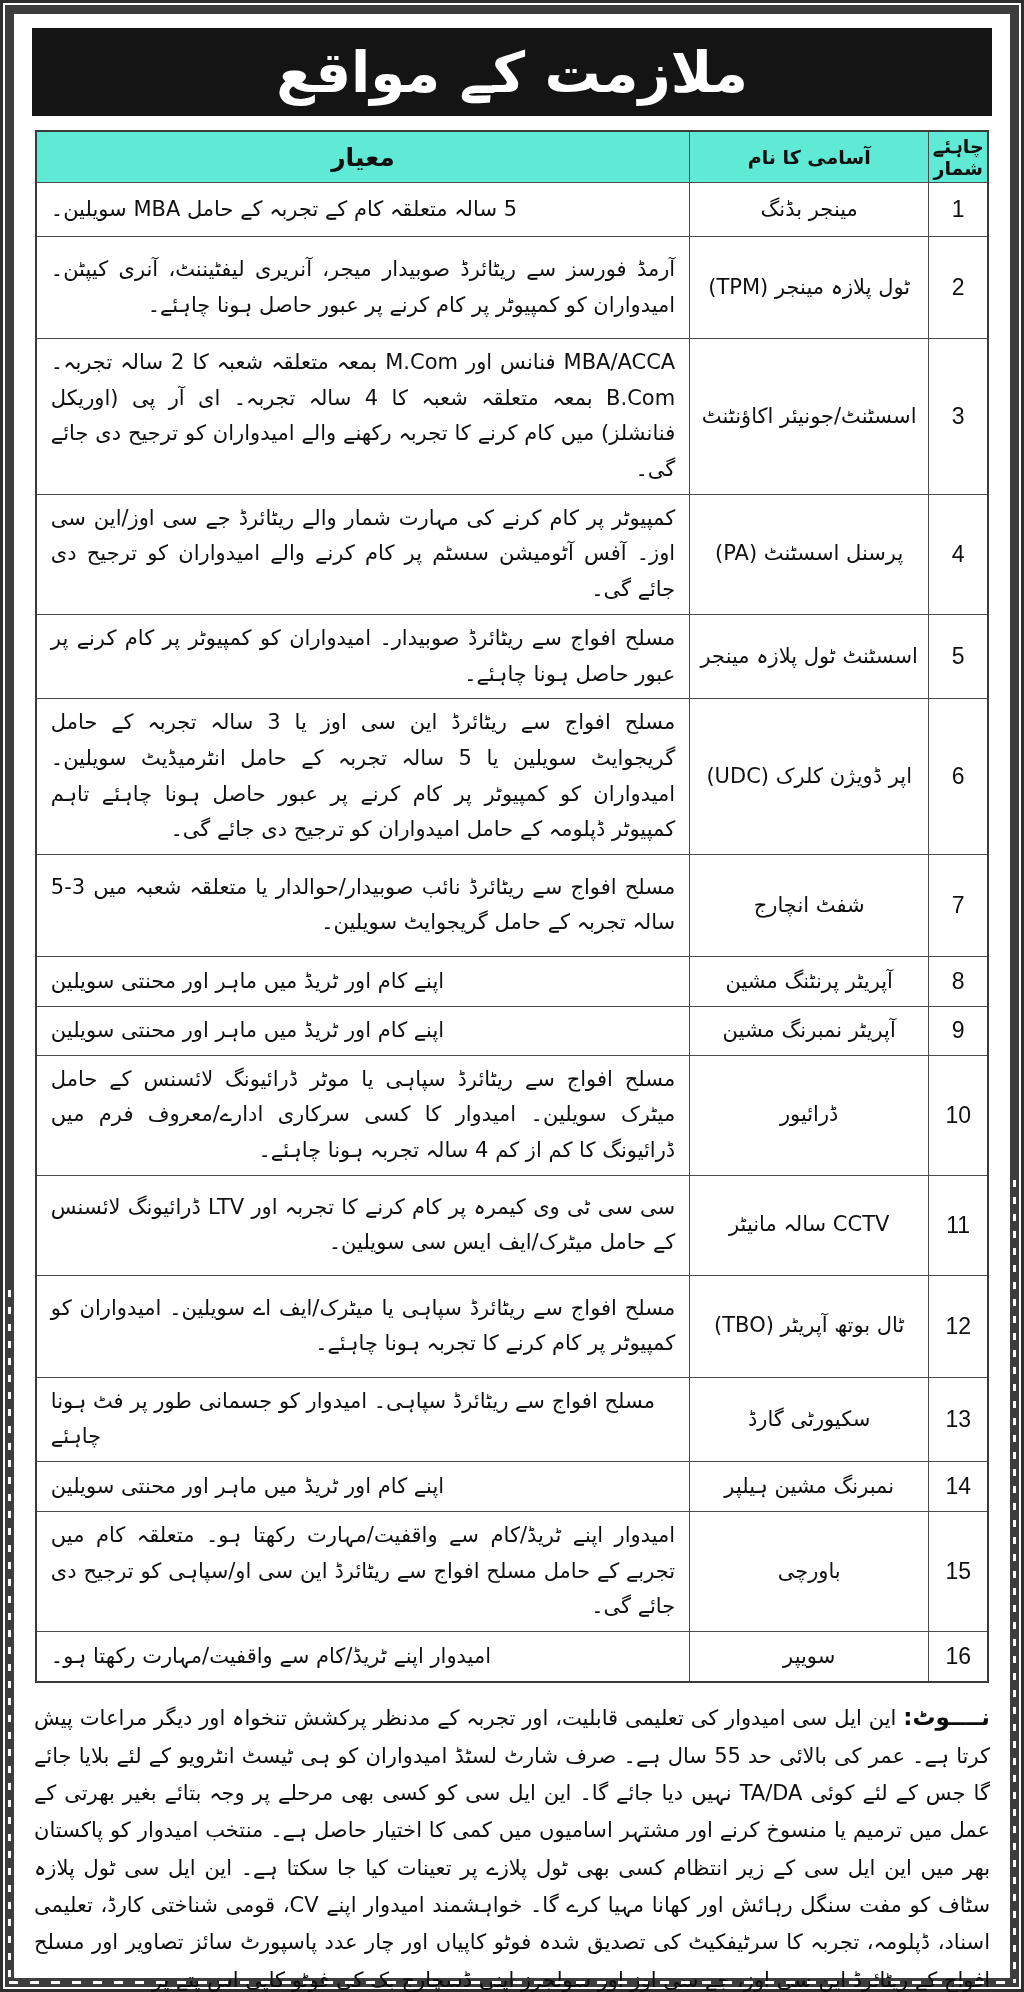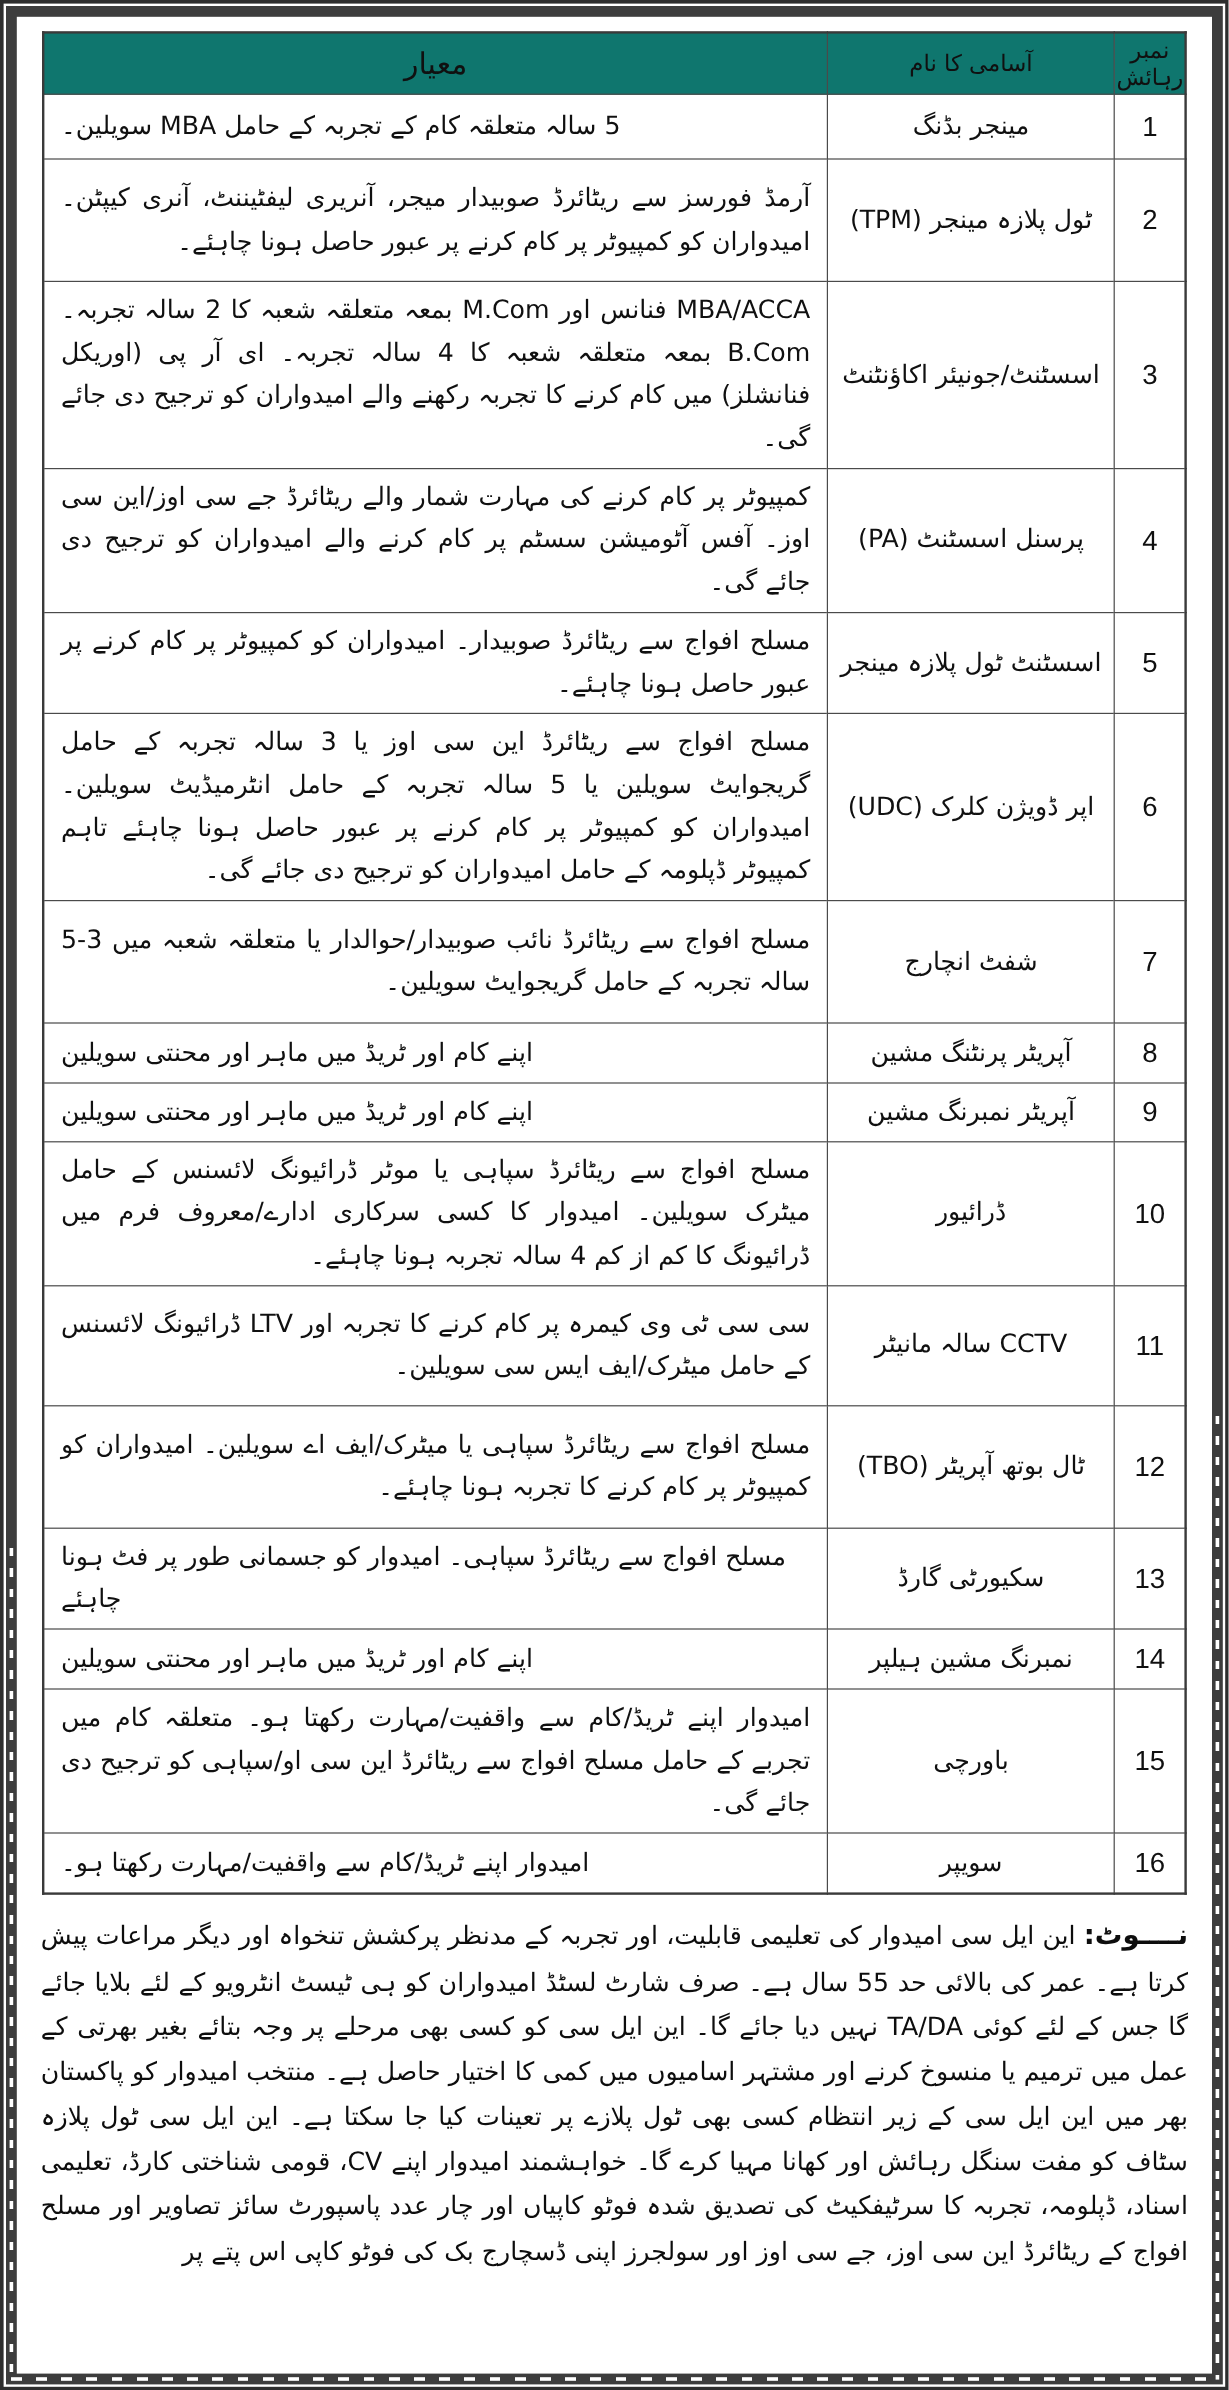--- a/index.html
+++ b/index.html
@@ -20,21 +20,21 @@
   
   .title-banner{background:#141414;height:88px;margin:2px 2px 14px 2px;
     display:flex;align-items:center;justify-content:center;}
   .title-banner span{color:#ffffff;font-size:56px;font-weight:bold;letter-spacing:1px;}
   
   .intro{font-size:23px;line-height:1.8;color:#111;text-align:justify;margin:0 4px 12px 4px;}
   
   table.jobs{width:99%;margin:0 auto;border-collapse:collapse;direction:rtl;
     border:2.5px solid #3a3a3a;}
   table.jobs th,table.jobs td{border:1.5px solid #4a4a4a;vertical-align:middle;color:#101010;}
-  thead th{background:#0f766e;height:48px;font-weight:normal;}
+  thead th{background:#5eead4;height:48px;font-weight:bold;}
   .h-serial{font-size:19px;width:56px;}
   .h-post{font-size:19px;width:236px;}
   .h-criteria{font-size:25px;}
   .col-serial{text-align:center;font-size:23px;font-family:"Liberation Sans","DejaVu Sans",sans-serif;}
   .col-post{text-align:center;font-size:21px;padding:4px 8px;line-height:1.6;}
   .col-criteria{text-align:right;font-size:21px;padding:6px 14px;line-height:1.7;text-align:justify;}
   .col-criteria.c-center{text-align:left;}
   tbody tr:nth-child(1){height:54px;} tbody tr:nth-child(2){height:102px;}
   tbody tr:nth-child(3){height:148px;} tbody tr:nth-child(4){height:100px;}
   tbody tr:nth-child(5){height:50px;} tbody tr:nth-child(6){height:146px;}
@@ -52,31 +52,34 @@
 
 <div class="page">
   <div class="outer-frame"></div>
   <div class="inner-frame"></div>
   <div class="dash dash-left"></div>
   <div class="dash dash-right"></div>
   <div class="dash dash-bottom"></div>
 
   <div class="content">
 
+    <div class="title-banner">
+      <span>ملازمت کے مواقع</span>
+    </div>
 
 
     <table class="jobs">
       <colgroup>
           <col style="width:56px">
           <col style="width:236px">
           <col>
         </colgroup>
       <thead>
         <tr>
-          <th class="h-serial">نمبر رہائش</th>
+          <th class="h-serial">چاہئے شمار</th>
           <th class="h-post">آسامی کا نام</th>
           <th class="h-criteria">معیار</th>
         </tr>
       </thead>
       <tbody>
           <tr>
     <td class="col-serial">1</td>
     <td class="col-post">مینجر بڈنگ</td>
     <td class="col-criteria c-center">5 سالہ متعلقہ کام کے تجربہ کے حامل MBA سویلین۔</td>
   </tr>

